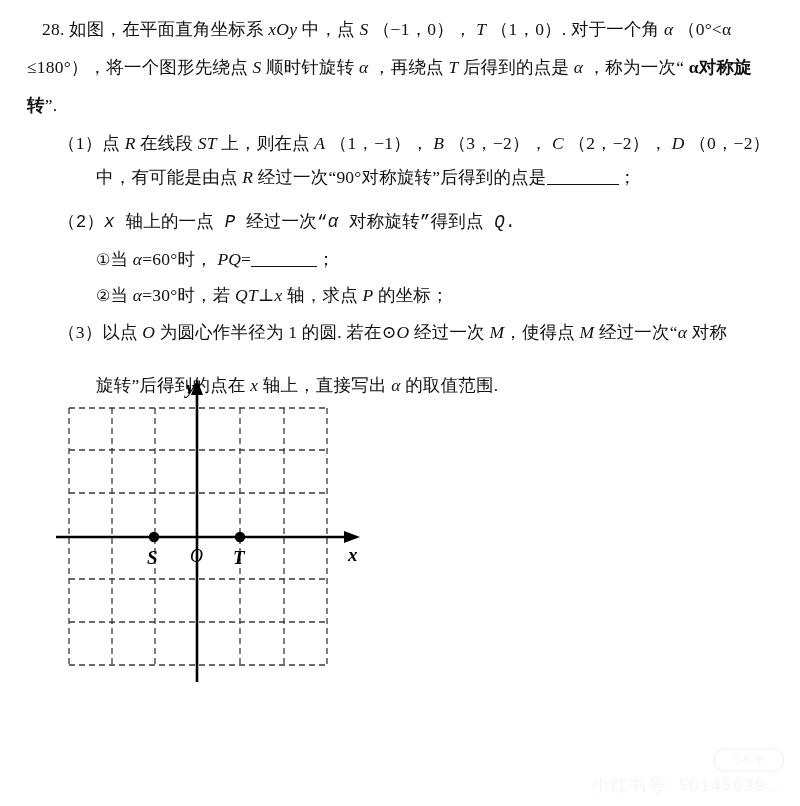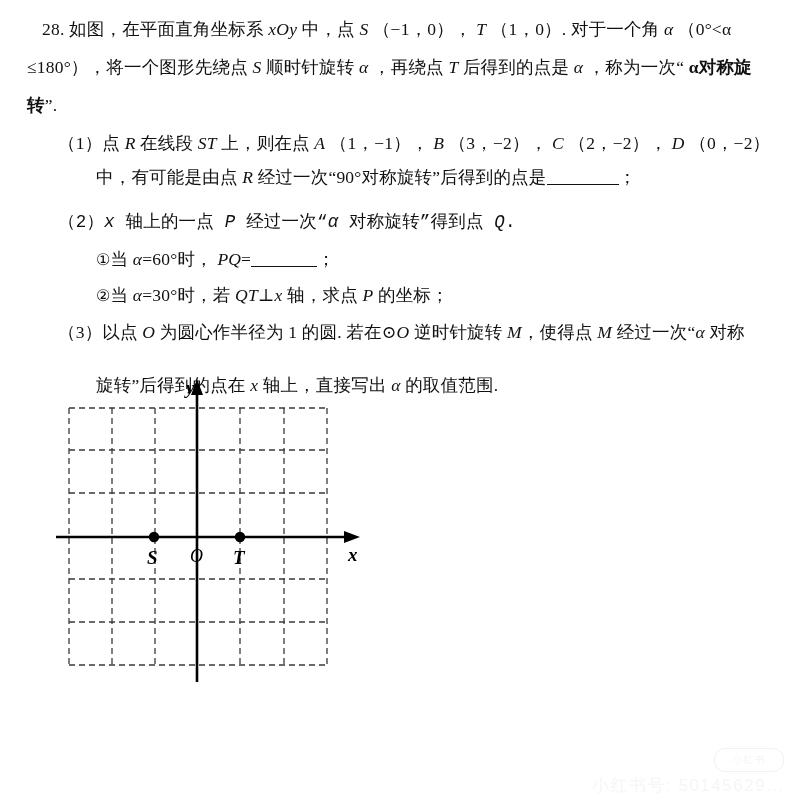--- a/index.html
+++ b/index.html
@@ -195,21 +195,21 @@
       <span class="it">QT</span><span>⊥</span><span class="it">x</span>
       <span>轴，求点</span>
       <span class="it">P</span>
       <span>的坐标；</span>
     </div>
 
     <div class="para q3-l1">
       <span>（3）</span><span>以点</span>
       <span class="it">O</span>
       <span>为圆心作半径为 1 的圆. 若在⊙</span><span class="it">O</span>
-      <span>逆时针旋转</span>
+      <span>经过一次</span>
       <span class="it">M</span><span>，使得点</span>
       <span class="it">M</span>
       <span>经过一次“</span><span class="it">α</span>
       <span>对称</span>
     </div>
 
     <div class="para q3-l2">
       <span>旋转”后得到的点在</span>
       <span class="it">x</span>
       <span>轴上，直接写出</span>

